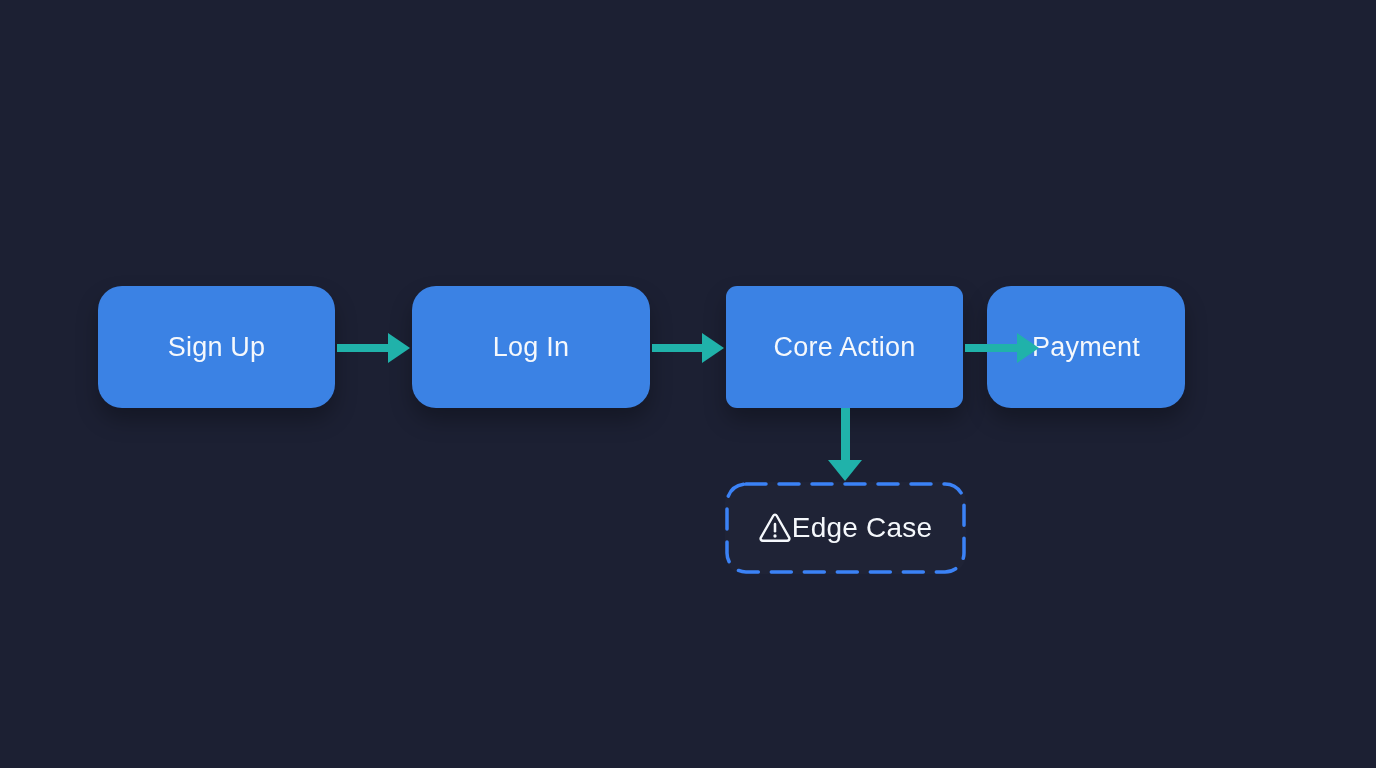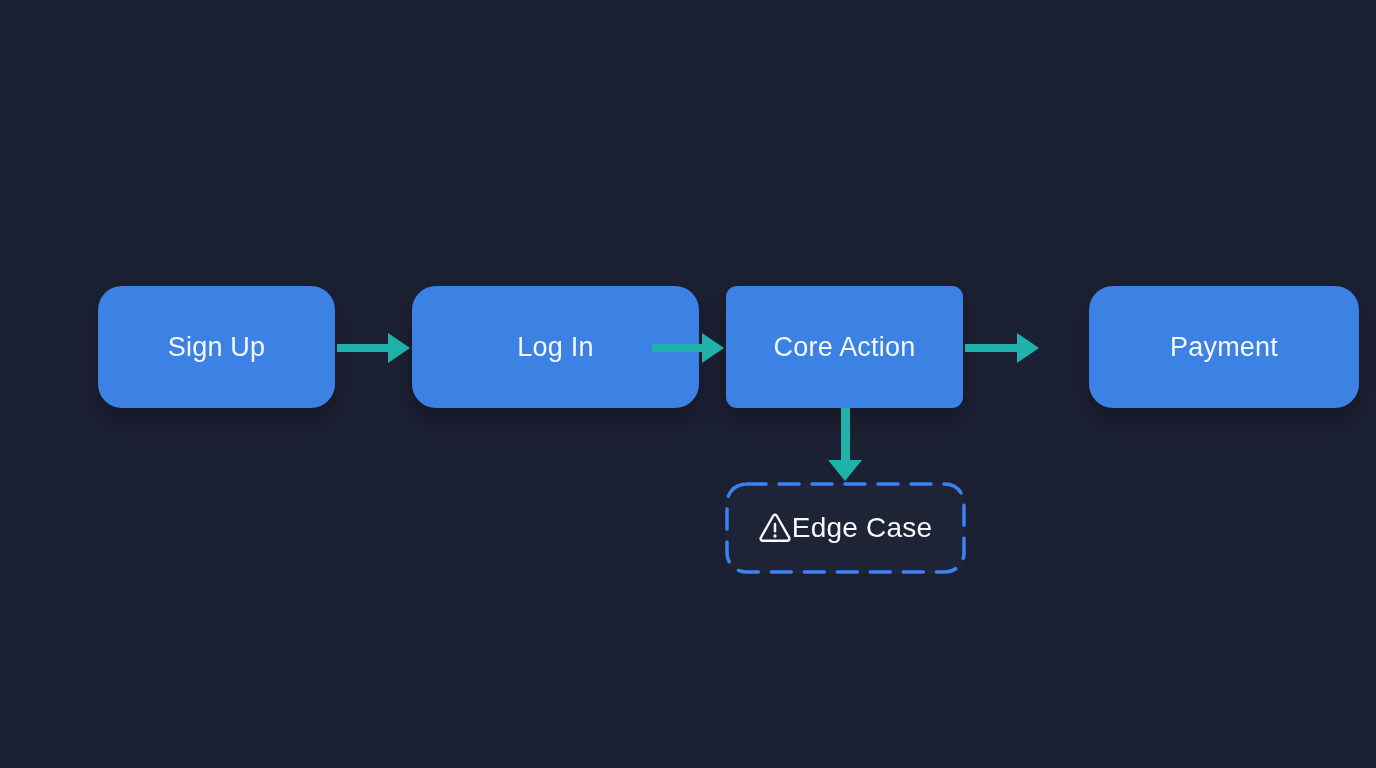--- a/index.html
+++ b/index.html
@@ -30,23 +30,23 @@
     justify-content: center;
     box-shadow: 0 12px 22px rgba(0,0,0,0.28);
   }
   .node-label {
     color: #f5f8fc;
     font-size: 27px;
     font-weight: 500;
     letter-spacing: 0.2px;
   }
   #node-signup   { left: 98px;   width: 237px; }
-  #node-login    { left: 412px;  width: 287px; }
+  #node-login    { left: 412px;  width: 238px; }
   #node-core     { left: 726px;  width: 237px; border-radius: 11px; }
-  #node-payment  { left: 1089px; width: 270px; }
+  #node-payment  { left: 987px; width: 198px; }
 
   
   .h-arrow {
     position: absolute;
     top: 333px;            
     height: 30px;
     display: flex;
     align-items: center;
   }
   .h-arrow .shaft {

